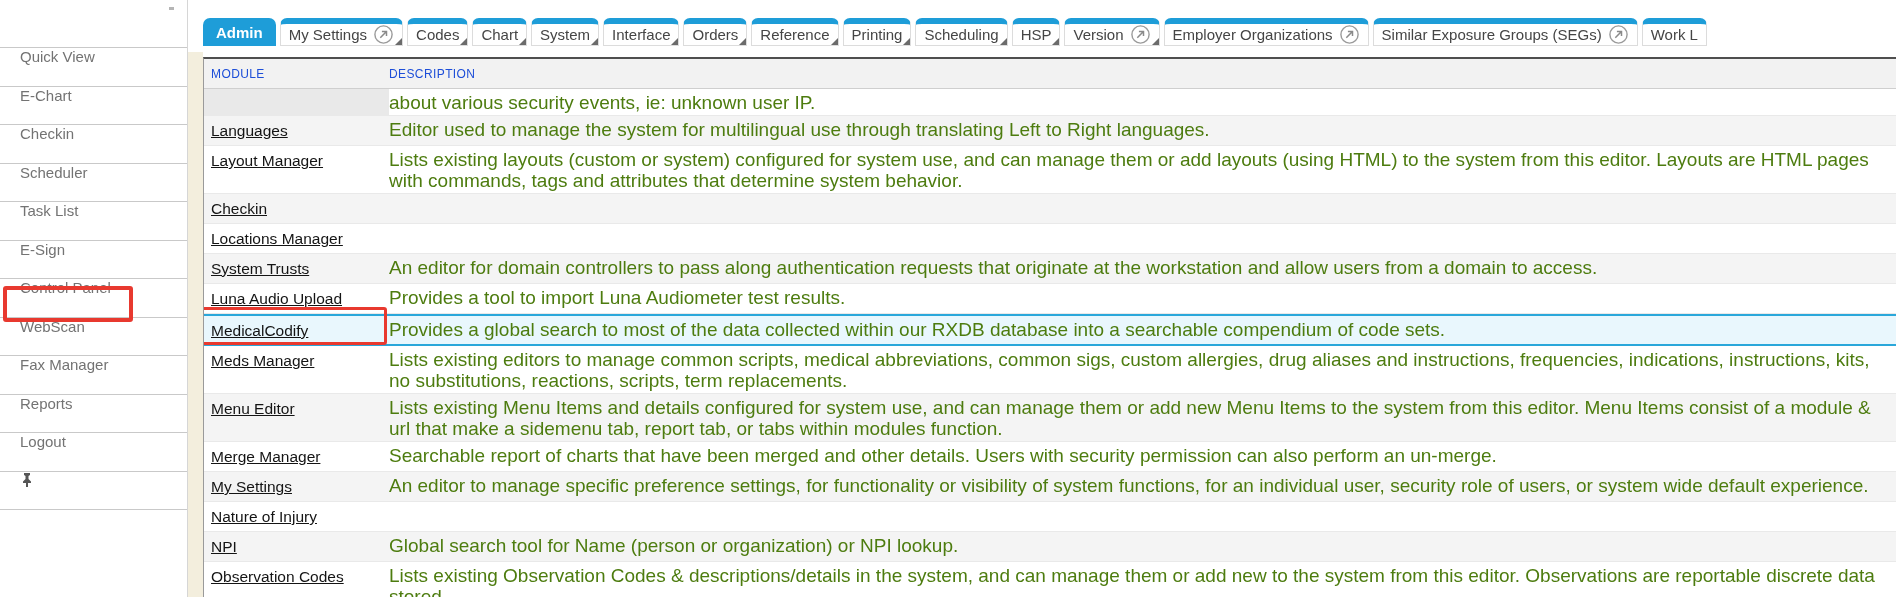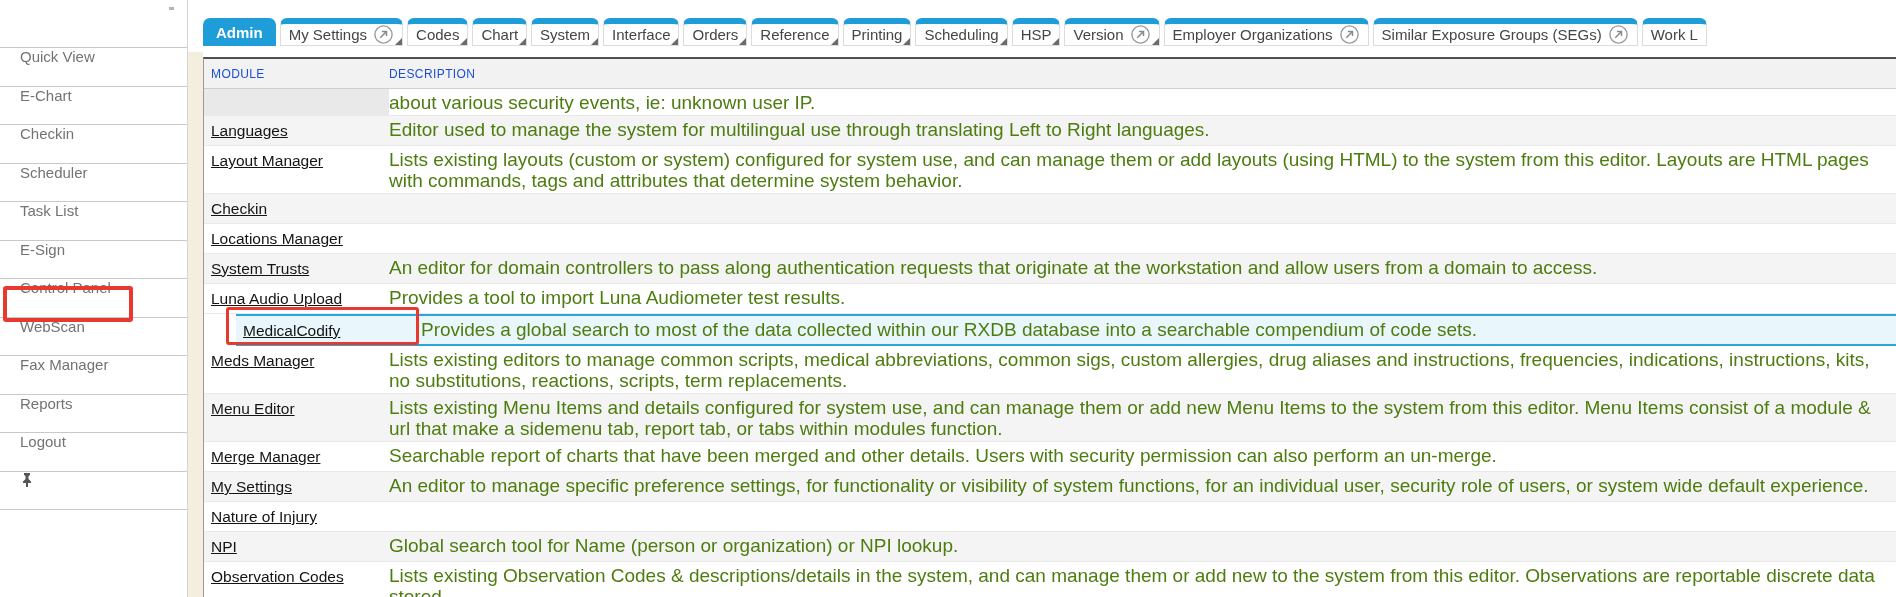--- a/index.html
+++ b/index.html
@@ -34,21 +34,21 @@
   
   #grid{position:absolute;left:203px;top:57px;width:1693px;height:540px;box-sizing:border-box;
     border-top:2px solid #4f4f4f;border-left:1px solid #9a9a9a;background:#fff;overflow:hidden;}
   #grid-header{display:flex;height:29px;background:#f2f2f2;border-bottom:1px solid #cfcfcf;
     color:#1d4ed8;font-size:12px;letter-spacing:.4px;align-items:center;}
   .col-module{width:185px;padding-left:7px;box-sizing:border-box;}
   .col-desc{flex:1;}
   .row{display:flex;min-height:30px;position:relative;box-sizing:border-box;background:#fff;
     border-bottom:1px solid #e9e9e9;}
   .row.alt{background:#f4f4f4;}
-  .row.selected{background:#e9f7fd;border-top:2px solid #2aa7da;border-bottom:2px solid #2aa7da;min-height:32px;margin-left:32px;}
+  .row.selected{background:#e9f7fd;border-top:2px solid #2aa7da;border-bottom:2px solid #2aa7da;min-height:32px;}
   .row.clipped{min-height:24px;}
   .row.clipped .cell-module{background:#e9e9e9;}
   .cell-module{width:185px;padding:4px 0 2px 7px;box-sizing:border-box;font-size:15.5px;line-height:21px;}
   .cell-desc{flex:1;padding:3px 10px 2px 0;font-size:19px;line-height:21px;color:#4d7c0f;}
   .mod-link{color:#141414;text-decoration:underline;cursor:pointer;}
   .row-red{position:absolute;left:-10px;top:-9px;width:193px;height:38px;border:3px solid #e8392f;
     border-radius:3px;box-sizing:border-box;pointer-events:none;z-index:6;}
 </style>
 </head>
 <body>

